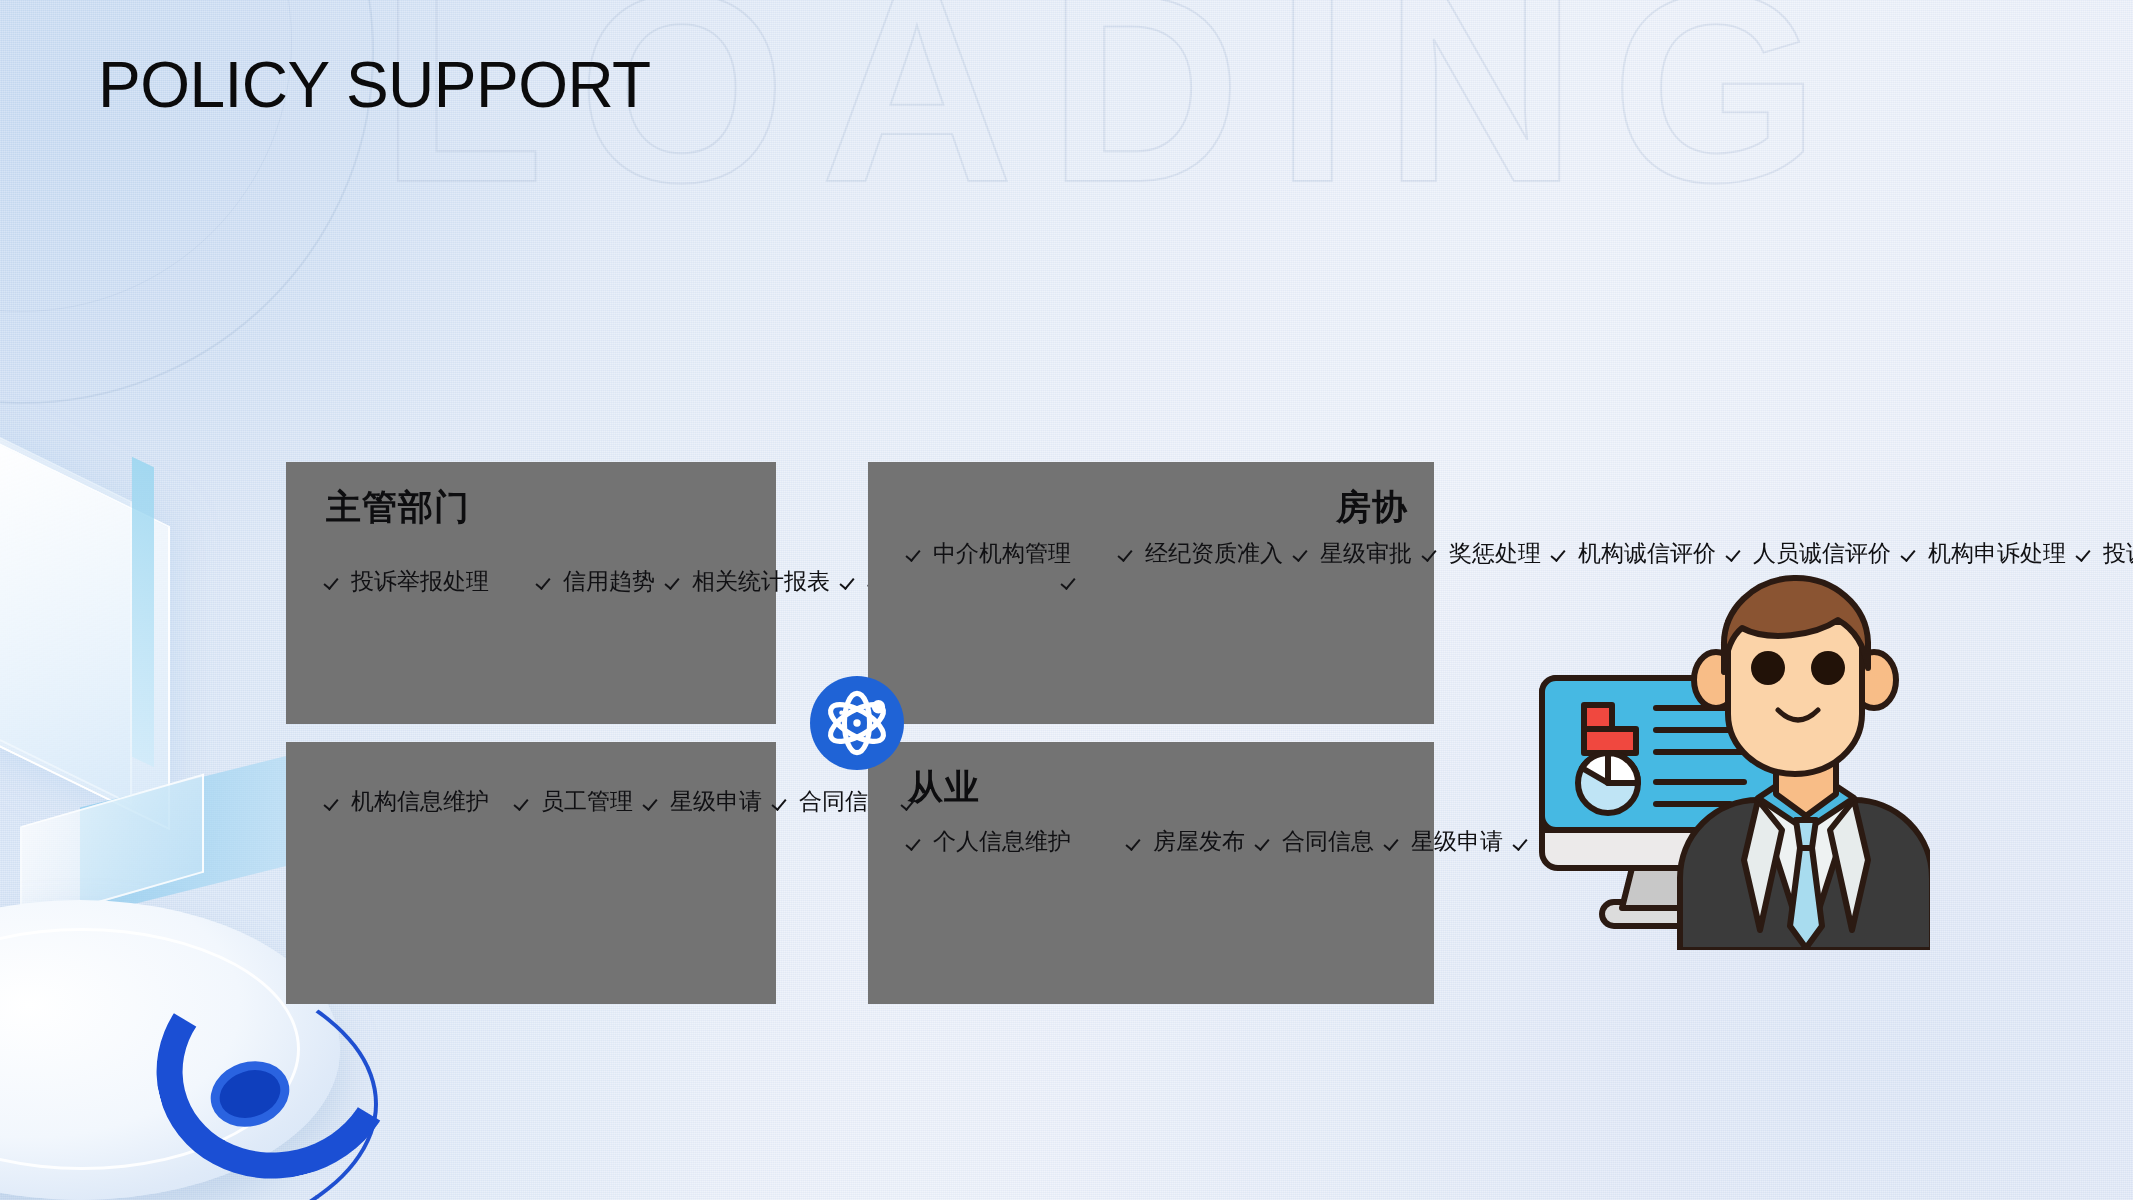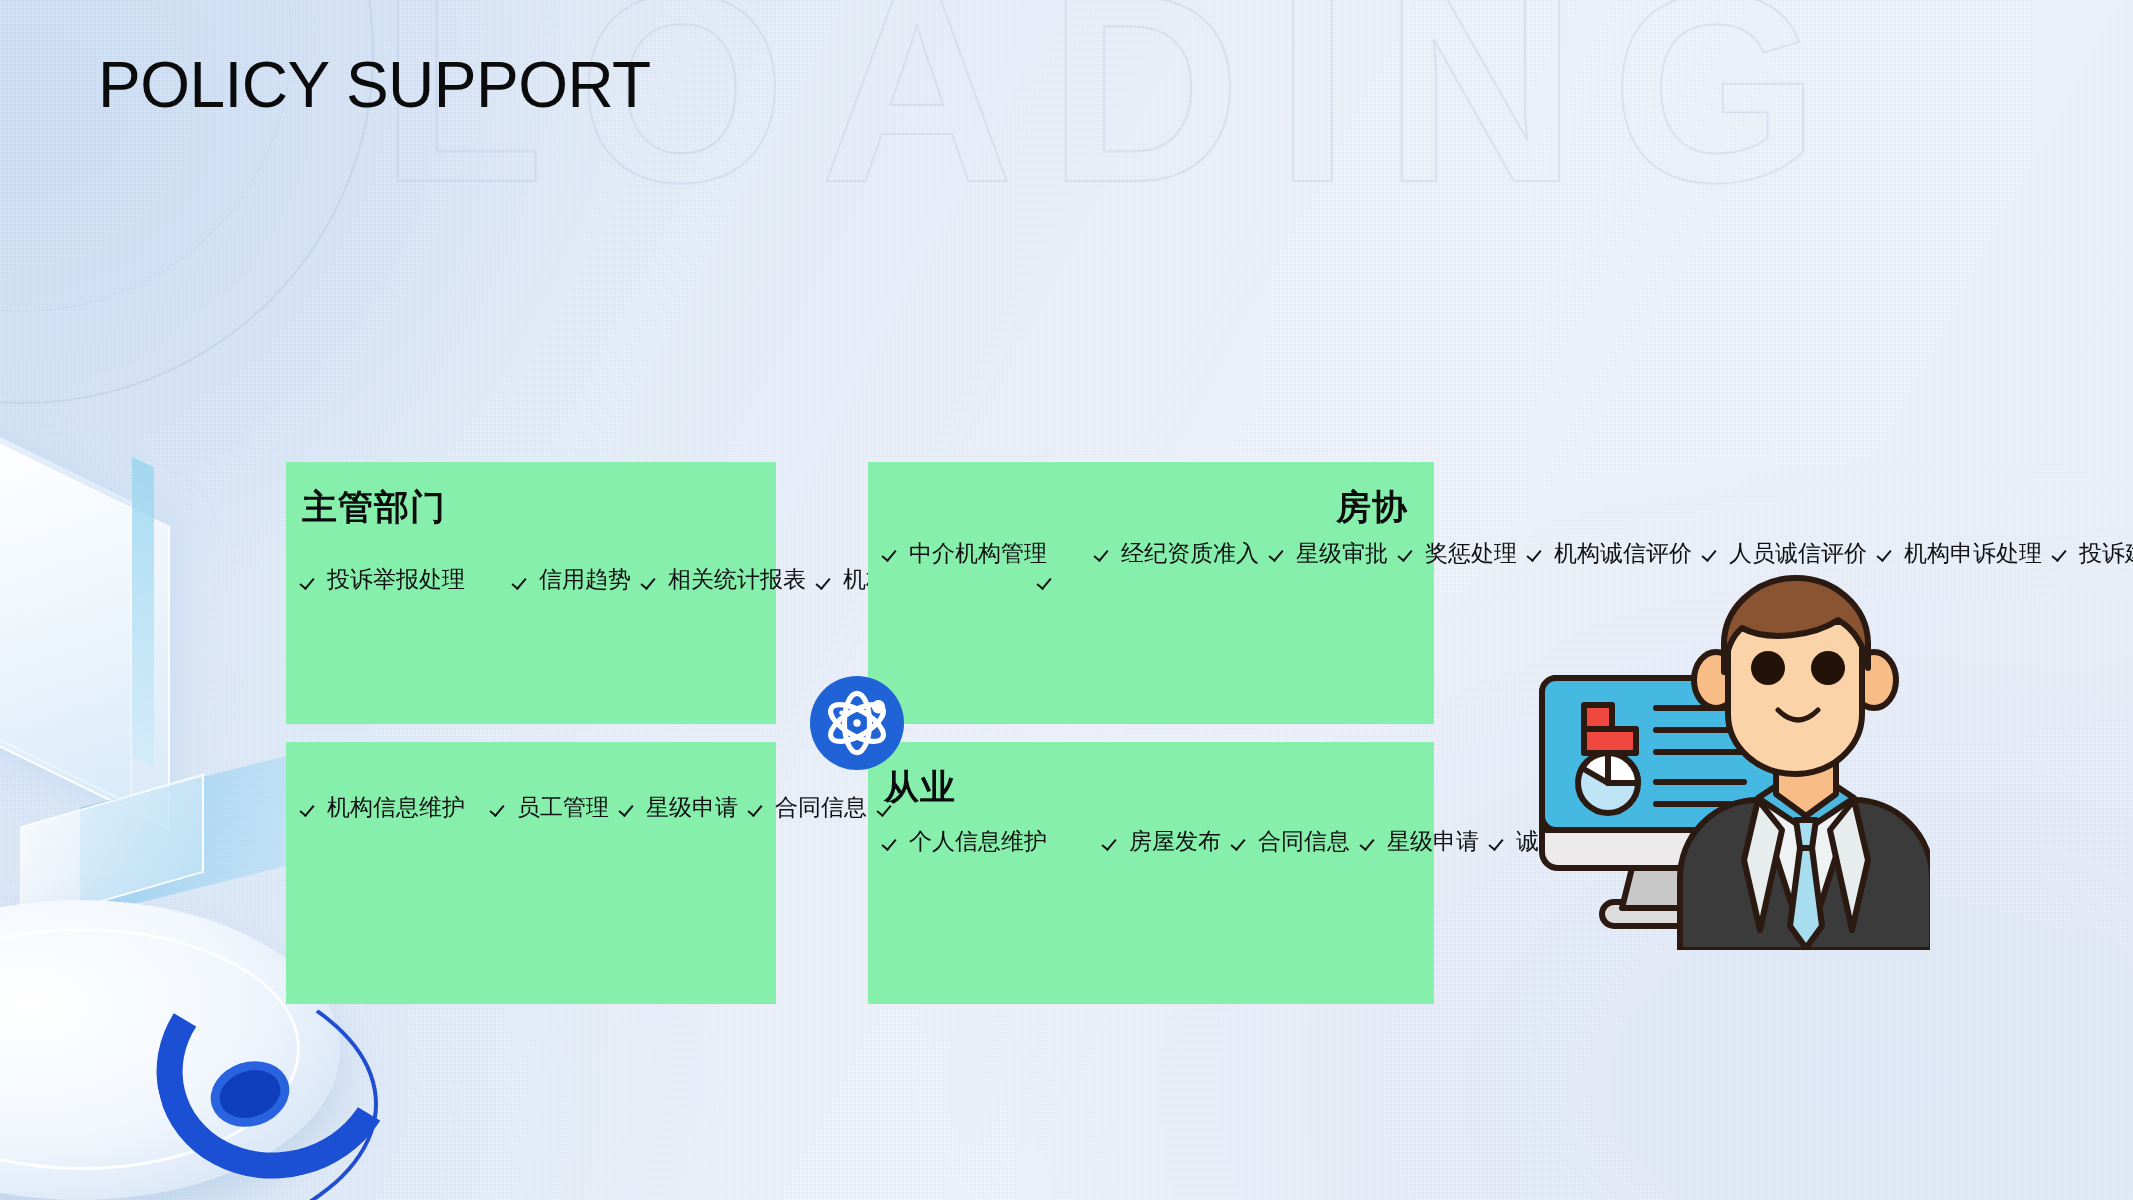--- a/index.html
+++ b/index.html
@@ -120,22 +120,22 @@
     top: 462px;
     width: 1148px;
     height: 542px;
     display: grid;
     grid-template-columns: 490px 566px;
     grid-template-rows: 262px 262px;
     column-gap: 92px;
     row-gap: 18px;
   }
   .card {
-    background: #86efac;
-    padding: 24px 26px 18px 16px;
+    background: #737373;
+    padding: 24px 26px 18px 40px;
     box-sizing: border-box;
   }
   .card.wide { }
   .card-title {
     font-size: 35px;
     font-weight: 700;
     color: #0d0d0f;
     letter-spacing: 1px;
     margin: 0 0 6px 0;
     line-height: 1.2;
@@ -143,27 +143,27 @@
   .card-title.tight { margin-bottom: 0; text-align: right; }
 
   .items {
     display: grid;
     grid-template-columns: 1fr 1fr;
     grid-auto-flow: column;
     column-gap: 12px;
     row-gap: 0px;
   }
 
-  .items.g1 { grid-template-columns: 200px 1fr; margin-top: 36px; row-gap: 12px; font-family: Liberation Mono, monospace; }
+  .items.g1 { grid-template-columns: 200px 1fr; margin-top: 36px; row-gap: 12px; }
   .items.g1 .item { line-height: 34px; }
 
   .items.g2 { grid-template-columns: 200px 1fr; margin-top: 8px; }
   .items.g2 .item { line-height: 34px; }
 
-  .items.g3 { grid-template-columns: 178px 1fr; margin-top: 24px; }
+  .items.g3 { grid-template-columns: 178px 1fr; margin-top: 18px; }
   .items.g3 .item { line-height: 35px; }
 
   .items.g4 { grid-template-columns: 208px 1fr; margin-top: 16px; }
   .items.g4 .item { line-height: 35px; }
 
   .item {
     font-size: 23px;
     color: #101013;
     white-space: nowrap;
     display: flex;

